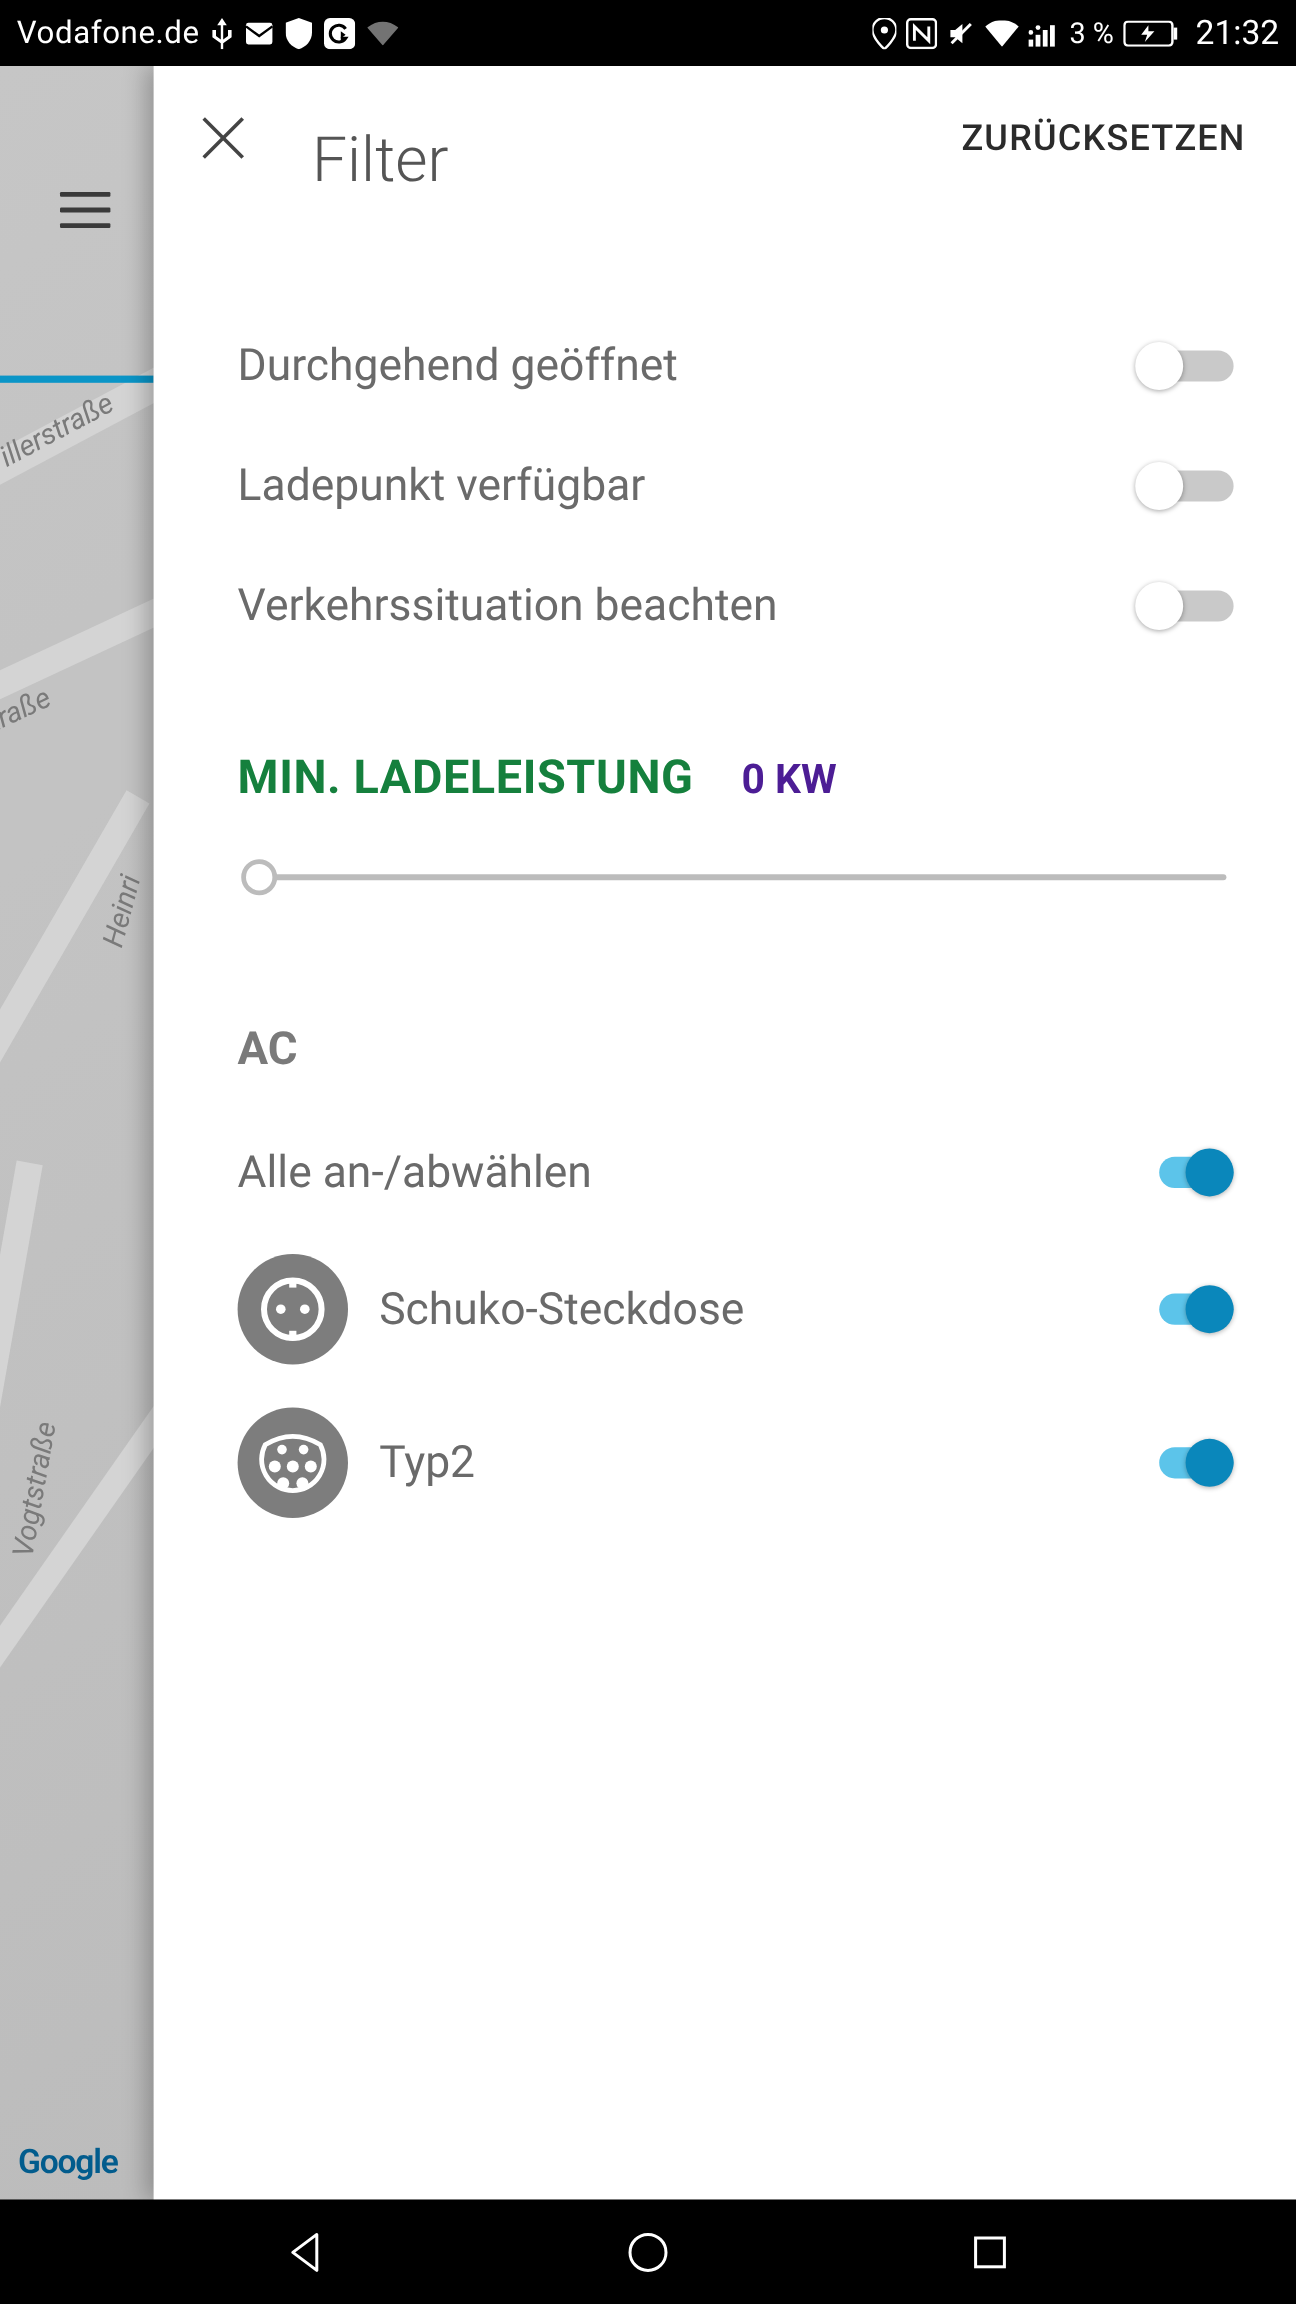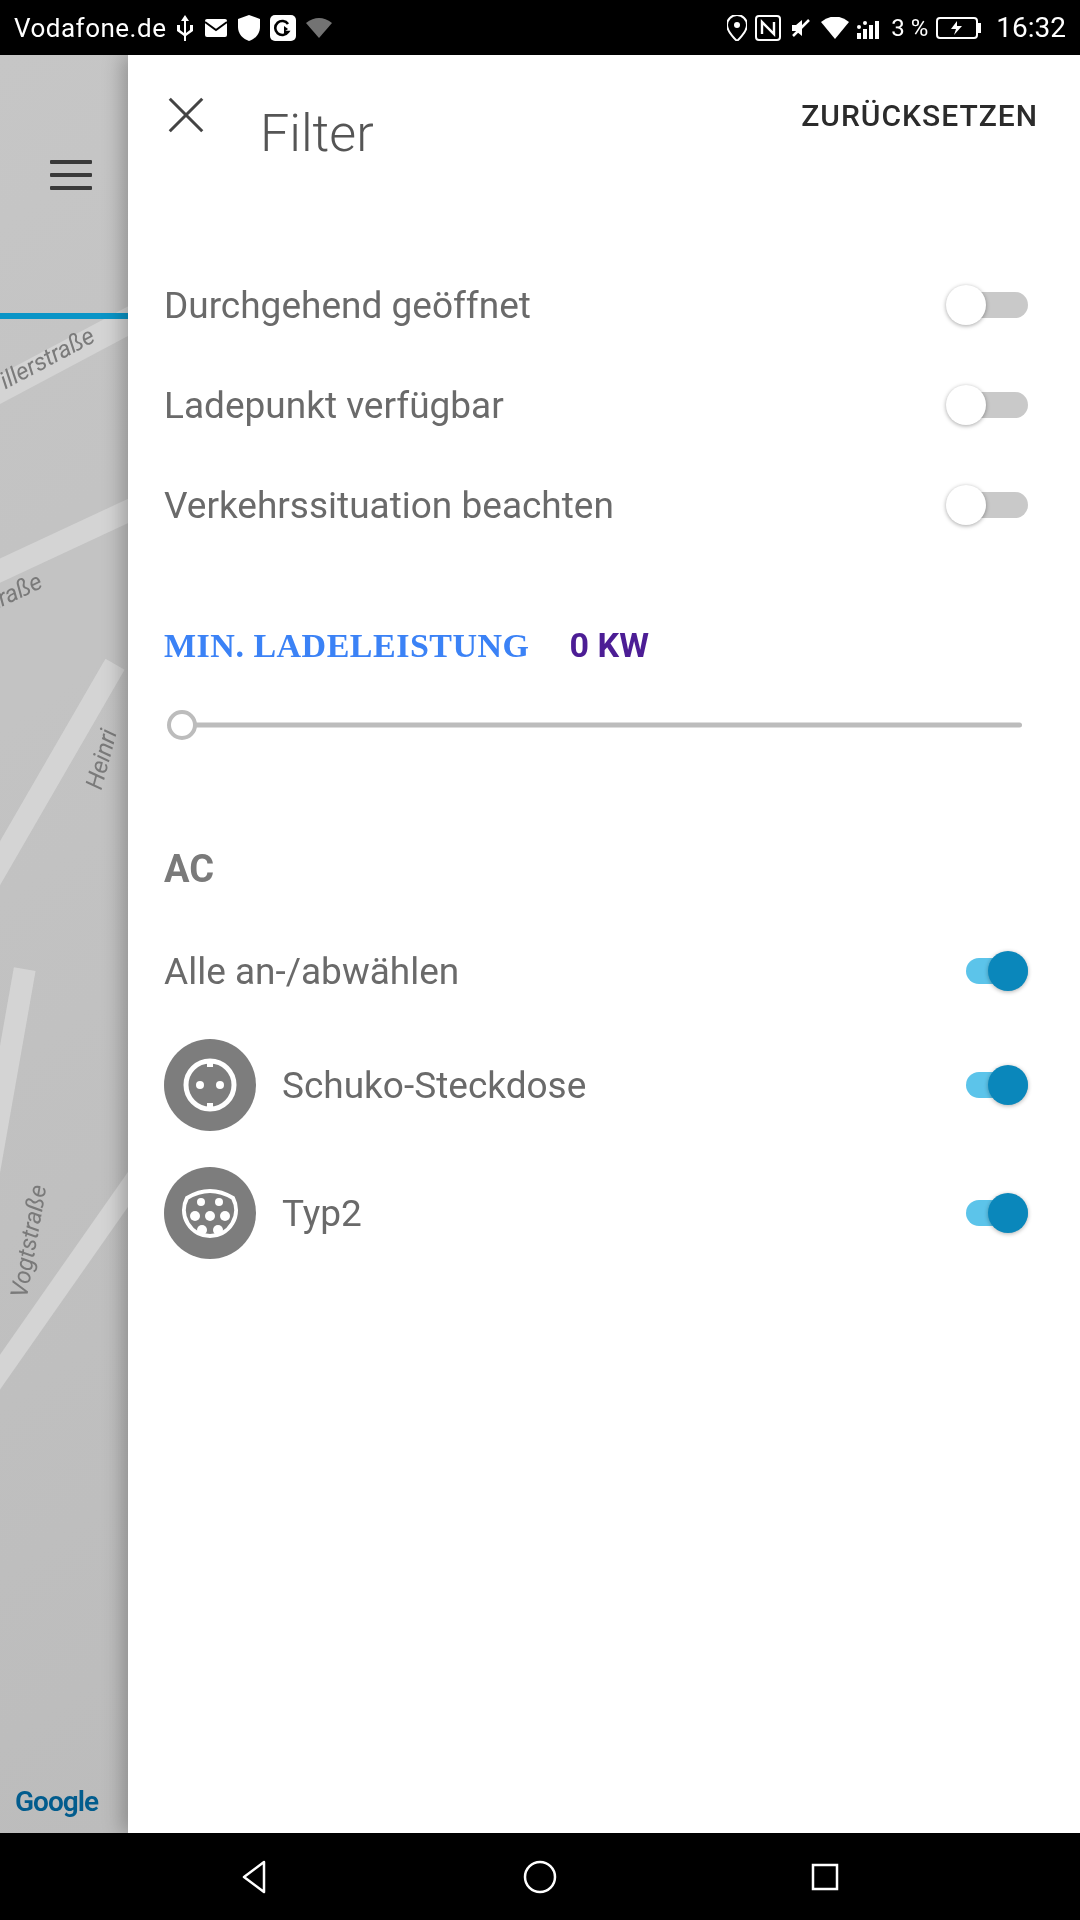--- a/index.html
+++ b/index.html
@@ -37,35 +37,35 @@
   
   .panel { position:absolute; top:55px; right:0; bottom:87px; left:128px; background:#fff; box-shadow:-6px 0 18px rgba(0,0,0,0.25); display:flex; flex-direction:column; }
   .panel-header{ display:flex; align-items:center; height:120px; padding:0 42px 0 38px;}
   .close-x{ width:40px; height:40px; position:relative; }
   .close-x::before,.close-x::after{ content:""; position:absolute; left:50%; top:50%; width:46px; height:3px; background:#444; transform-origin:center;}
   .close-x::before{ transform:translate(-50%,-50%) rotate(45deg);}
   .close-x::after { transform:translate(-50%,-50%) rotate(-45deg);}
   .panel-title{ font-size:52px; font-weight:300; color:#555; margin-left:54px;margin-top:36px;}
   .reset-btn{ margin-left:auto; font-size:30px; font-weight:500; letter-spacing:1px; color:#2b2b2b;}
 
-  .panel-body{ flex:1; overflow:hidden; padding:80px 52px 0 36px;}
+  .panel-body{ flex:1; overflow:hidden; padding:80px 52px 0 70px;}
 
   .row { display:flex; align-items:center; min-height:100px;}
   .row-label{ font-size:37px; color:#6a6a6a; flex:1; }
 
   
   .toggle{ width:82px; height:44px; position:relative; }
   .toggle-track{ position:absolute; right:0; top:50%; transform:translateY(-50%); width:62px; height:26px; border-radius:13px; background:#c9c9c9;}
   .toggle-thumb{ position:absolute; top:50%; transform:translateY(-50%); width:40px; height:40px; border-radius:50%; background:#fff; box-shadow:0 1px 4px rgba(0,0,0,0.35);}
   .toggle.off .toggle-thumb{ left:0; }
   .toggle.on  .toggle-track{ background:#5cc4ea;}
   .toggle.on  .toggle-thumb{ right:0; background:#0a87bb; box-shadow:0 1px 4px rgba(0,0,0,0.3);}
 
   .section-head{ display:flex; align-items:baseline; margin-top:70px; margin-bottom:30px;}
-  .section-head .title{ font-size:34px; font-weight:700; color:#3b82f6; letter-spacing:0.5px;font-family:Liberation Serif, serif;}
+  .section-head .title{ font-size:39px; font-weight:700; color:#15803d; letter-spacing:0.5px;}
   .section-head .value{ font-size:34px; font-weight:700; color:#4c1d95; margin-left:40px;}
 
   
   .slider-wrap{ position:relative; height:40px; margin:40px 6px 40px 6px;}
   .slider-track{ position:absolute; left:0; right:0; top:50%; height:5px; background:#bcbcbc; border-radius:3px; transform:translateY(-50%);}
   .slider-thumb{ position:absolute; left:0; top:50%; width:30px; height:30px; border:4px solid #bcbcbc; background:#fff; border-radius:50%; transform:translate(-3px,-50%);}
 
   .subheader{ font-size:38px; font-weight:700; color:#7a7a7a; margin-top:102px; margin-bottom:30px;}
 
   .plug-row{ display:flex; align-items:center; min-height:128px;}
@@ -147,21 +147,21 @@
         </svg>
     </span>
     <span class="battery-pct">3 %</span>
     <span>
       <svg width="46" height="22" viewBox="0 0 46 22">
           <rect x="1" y="1" width="40" height="20" rx="3" stroke="#fff" stroke-width="2" fill="none"></rect>
           <rect x="42" y="6" width="3" height="10" fill="#fff"></rect>
           <path d="M21 4 L15 12 H20 L18 18 L26 9 H21 Z" fill="#fff"></path>
         </svg>
     </span>
-    <span class="clock">16:32</span>
+    <span class="clock">21:32</span>
   </div>
 </div>
 
 <div class="backdrop">
   <div class="map-street s1"></div>
     <div class="map-street s2"></div>
     <div class="map-street s3"></div>
     <div class="map-street s4"></div>
     <div class="map-street s5"></div>
   <span class="map-label ml1">illerstraße</span>

